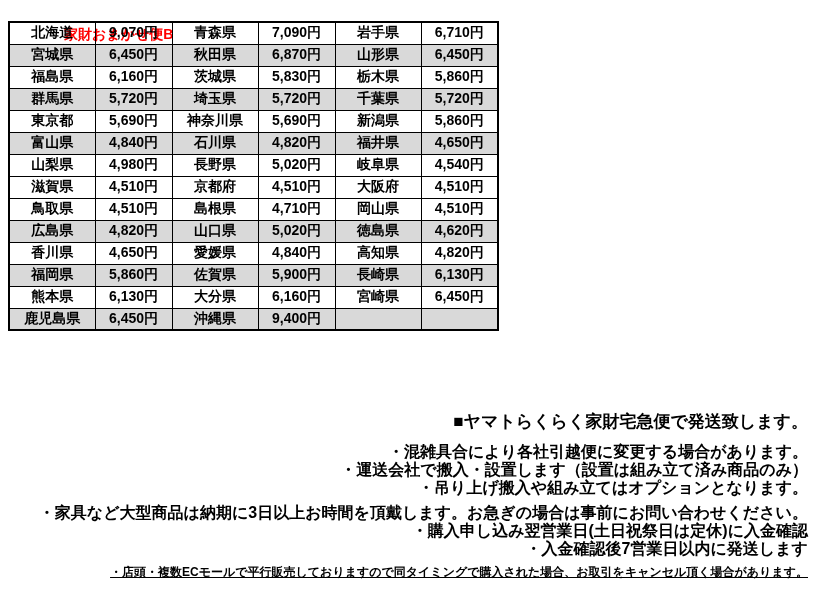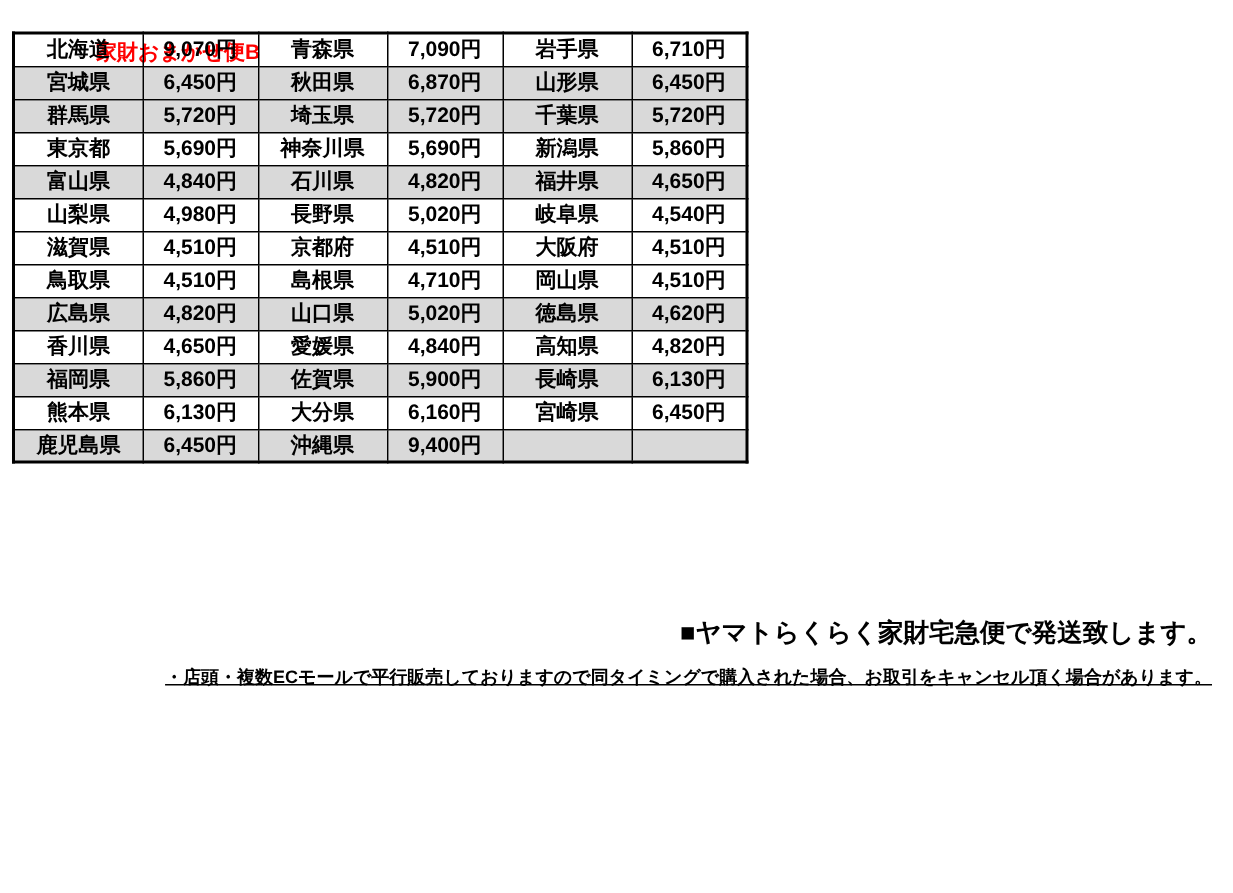--- a/index.html
+++ b/index.html
@@ -105,20 +105,28 @@
           <td>6,710円</td>
         </tr>
         <tr class="alt">
           <td>宮城県</td>
           <td>6,450円</td>
           <td>秋田県</td>
           <td>6,870円</td>
           <td>山形県</td>
           <td>6,450円</td>
         </tr>
+        <tr>
+          <td>福島県</td>
+          <td>6,160円</td>
+          <td>茨城県</td>
+          <td>5,830円</td>
+          <td>栃木県</td>
+          <td>5,860円</td>
+        </tr>
         <tr class="alt">
           <td>群馬県</td>
           <td>5,720円</td>
           <td>埼玉県</td>
           <td>5,720円</td>
           <td>千葉県</td>
           <td>5,720円</td>
         </tr>
         <tr>
           <td>東京都</td>
@@ -198,16 +206,24 @@
           <td>沖縄県</td>
           <td>9,400円</td>
           <td></td>
           <td></td>
         </tr>
       </tbody>
   </table>
 
   <div class="notes">
     <div class="notes-heading">■ヤマトらくらく家財宅急便で発送致します。</div>
+    <div class="notes-list">
+        <div class="bullet">・混雑具合により各社引越便に変更する場合があります。</div>
+        <div class="bullet">・運送会社で搬入・設置します（設置は組み立て済み商品のみ）</div>
+        <div class="bullet">・吊り上げ搬入や組み立てはオプションとなります。</div>
+        <div class="bullet gap">・家具など大型商品は納期に3日以上お時間を頂戴します。お急ぎの場合は事前にお問い合わせください。</div>
+        <div class="bullet">・購入申し込み翌営業日(土日祝祭日は定休)に入金確認</div>
+        <div class="bullet">・入金確認後7営業日以内に発送します</div>
+      </div>
     <div class="fine-print">・店頭・複数ECモールで平行販売しておりますので同タイミングで購入された場合、お取引をキャンセル頂く場合があります。</div>
   </div>
 
 </div>
 
 </body></html>

